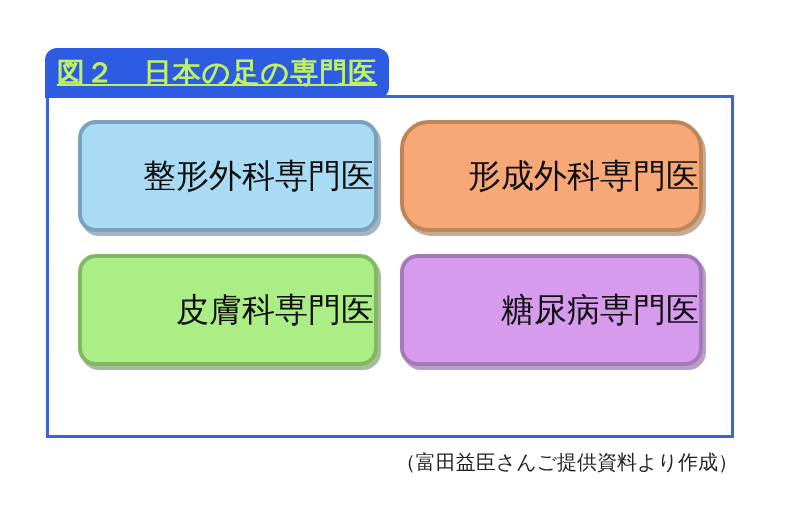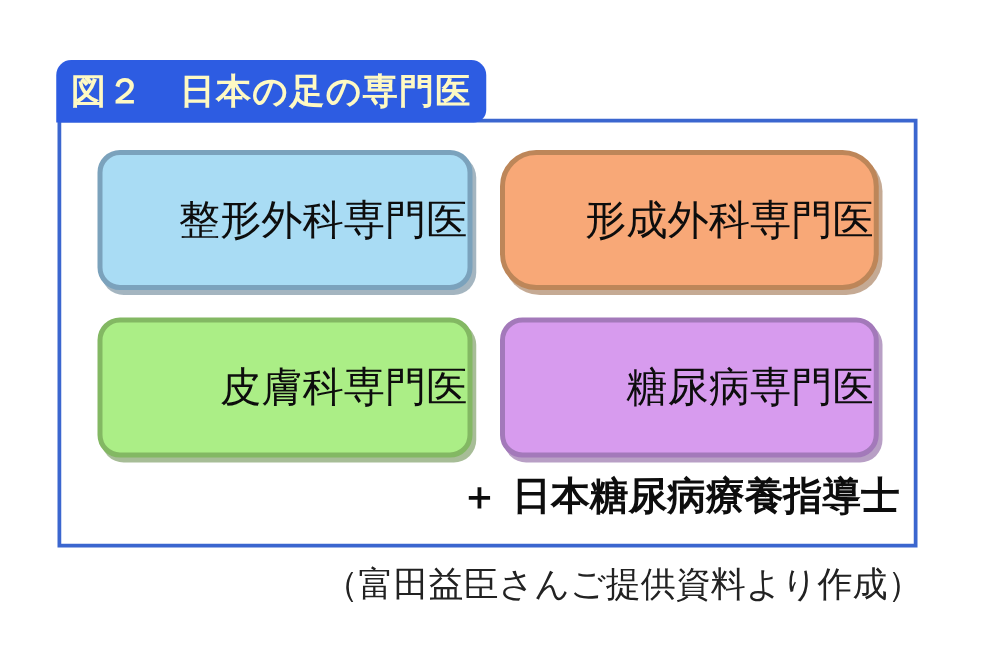--- a/index.html
+++ b/index.html
@@ -77,50 +77,49 @@
     font-weight: 600;
     color: #0d0d0d;
     white-space: nowrap;
     z-index: 3;
   }
   
   .credit {
     position: absolute;
     right: 62px;
     top: 449px;
-    font-size: 28px;
+    font-size: 20px;
     font-weight: 400;
     color: #222222;
     white-space: nowrap;
   }
 </style>
 </head>
 <body>
 
 <div class="stage">
 
   <div class="frame" style="border-color: rgb(59, 102, 207);"></div>
 
   <div class="banner" style="background: rgb(45, 92, 226);">
-    <span class="banner-text" style="color: #fef9c3;">図２　日本の足の専門医</span>
+    <span class="banner-text" style="color: #bef264; text-decoration: underline;">図２　日本の足の専門医</span>
   </div>
 
   <div class="spec-box box-1" style="background-color: rgb(169, 220, 244); border-color: rgb(123, 162, 188);">
     <span class="label">整形外科専門医</span>
   </div>
 
   <div class="spec-box box-2" style="background-color: rgb(248, 168, 119); border-color: rgb(189, 134, 89); border-radius: 29px;">
     <span class="label">形成外科専門医</span>
   </div>
 
   <div class="spec-box box-3" style="background-color: rgb(171, 238, 134); border-color: rgb(131, 184, 99);">
     <span class="label">皮膚科専門医</span>
   </div>
 
   <div class="spec-box box-4" style="background-color: rgb(215, 155, 238); border-color: rgb(163, 121, 186);">
     <span class="label">糖尿病専門医</span>
   </div>
 
-  <div class="plus-note">＋ 日本糖尿病療養指導士</div>
 
   <div class="credit">（富田益臣さんご提供資料より作成）</div>
 
 </div>
 
 </body></html>

